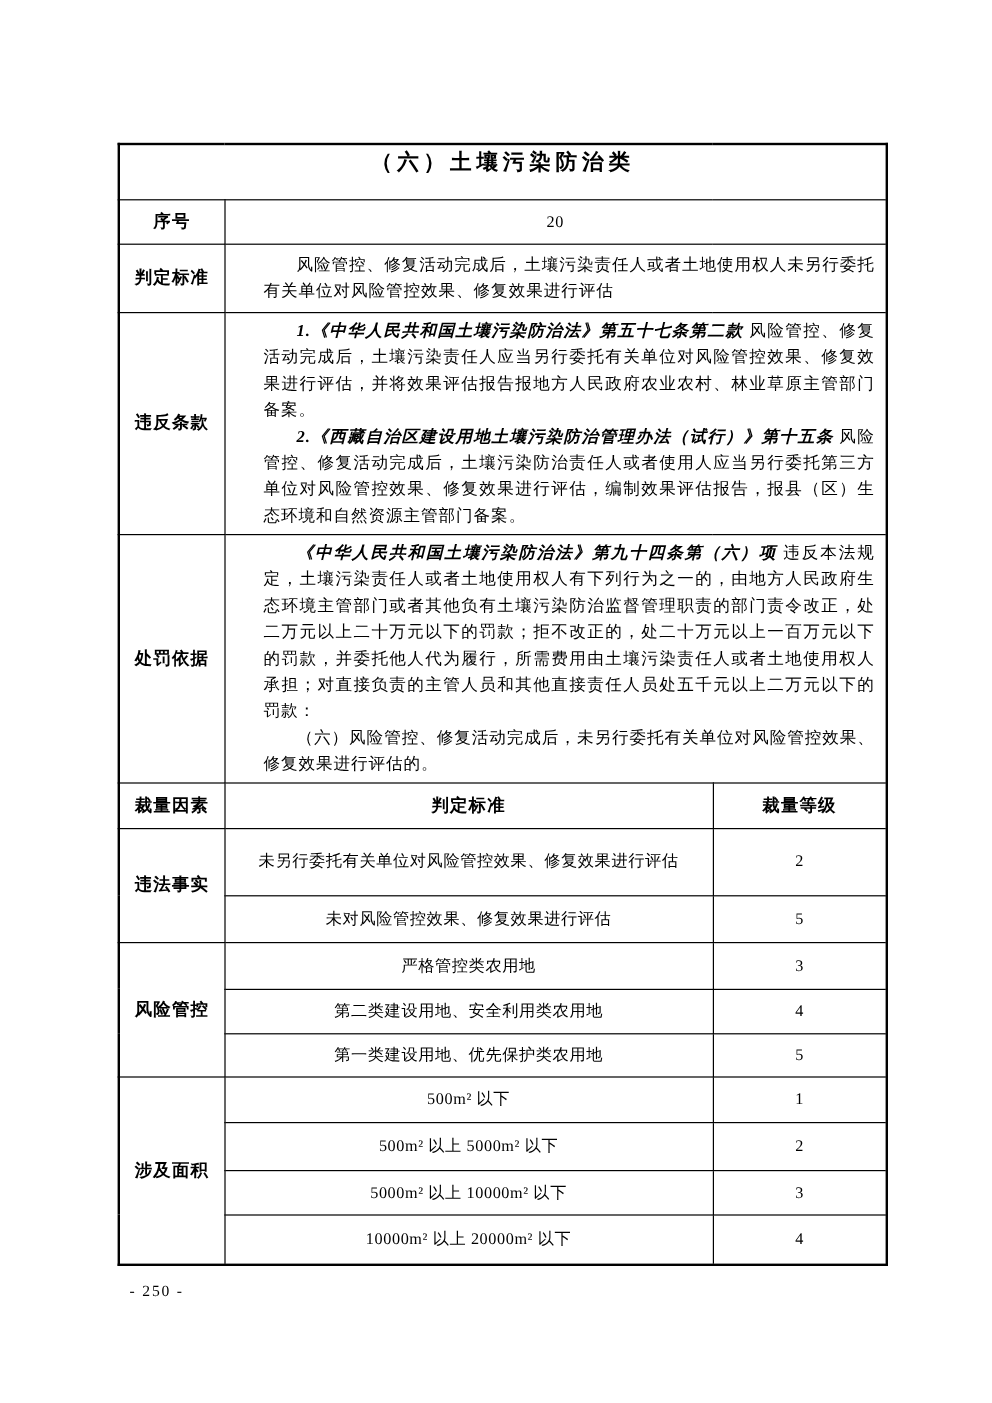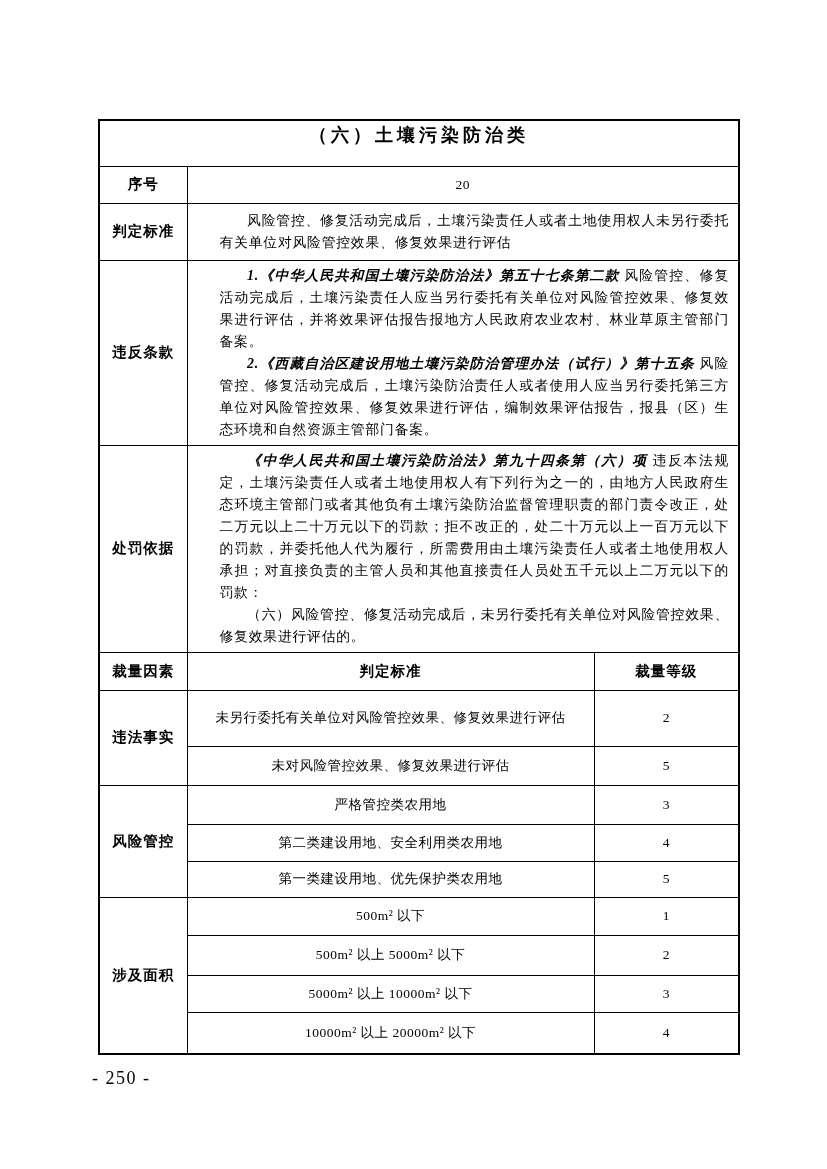--- a/index.html
+++ b/index.html
@@ -62,22 +62,22 @@
   tr.r-g1r0 { height: 39px; }
   tr.r-g1r1 { height: 37px; }
   tr.r-g1r2 { height: 36px; }
   tr.r-g2r0 { height: 38px; }
   tr.r-g2r1 { height: 40px; }
   tr.r-g2r2 { height: 37px; }
   tr.r-g2r3 { height: 42px; }
 
   .page-number {
     position: absolute;
-    left: 92px; top: 1068px;
-    font-size: 18px;
+    left: 108px; top: 1068px;
+    font-size: 13px;
     letter-spacing: 1.5px;
   }
 </style>
 </head>
 <body>
 
 <div class="page">
 
   <table class="doc-table">
     <colgroup>

